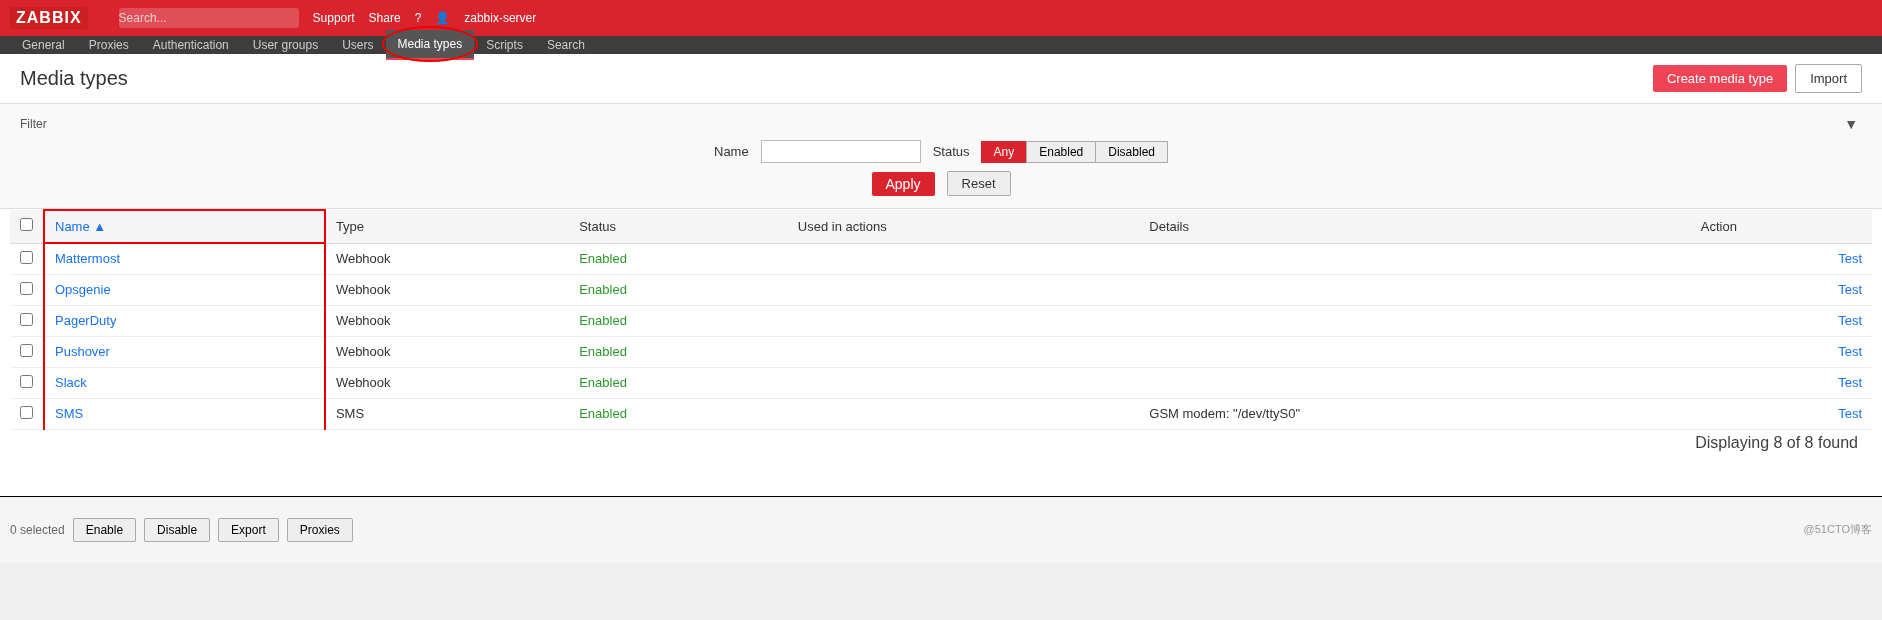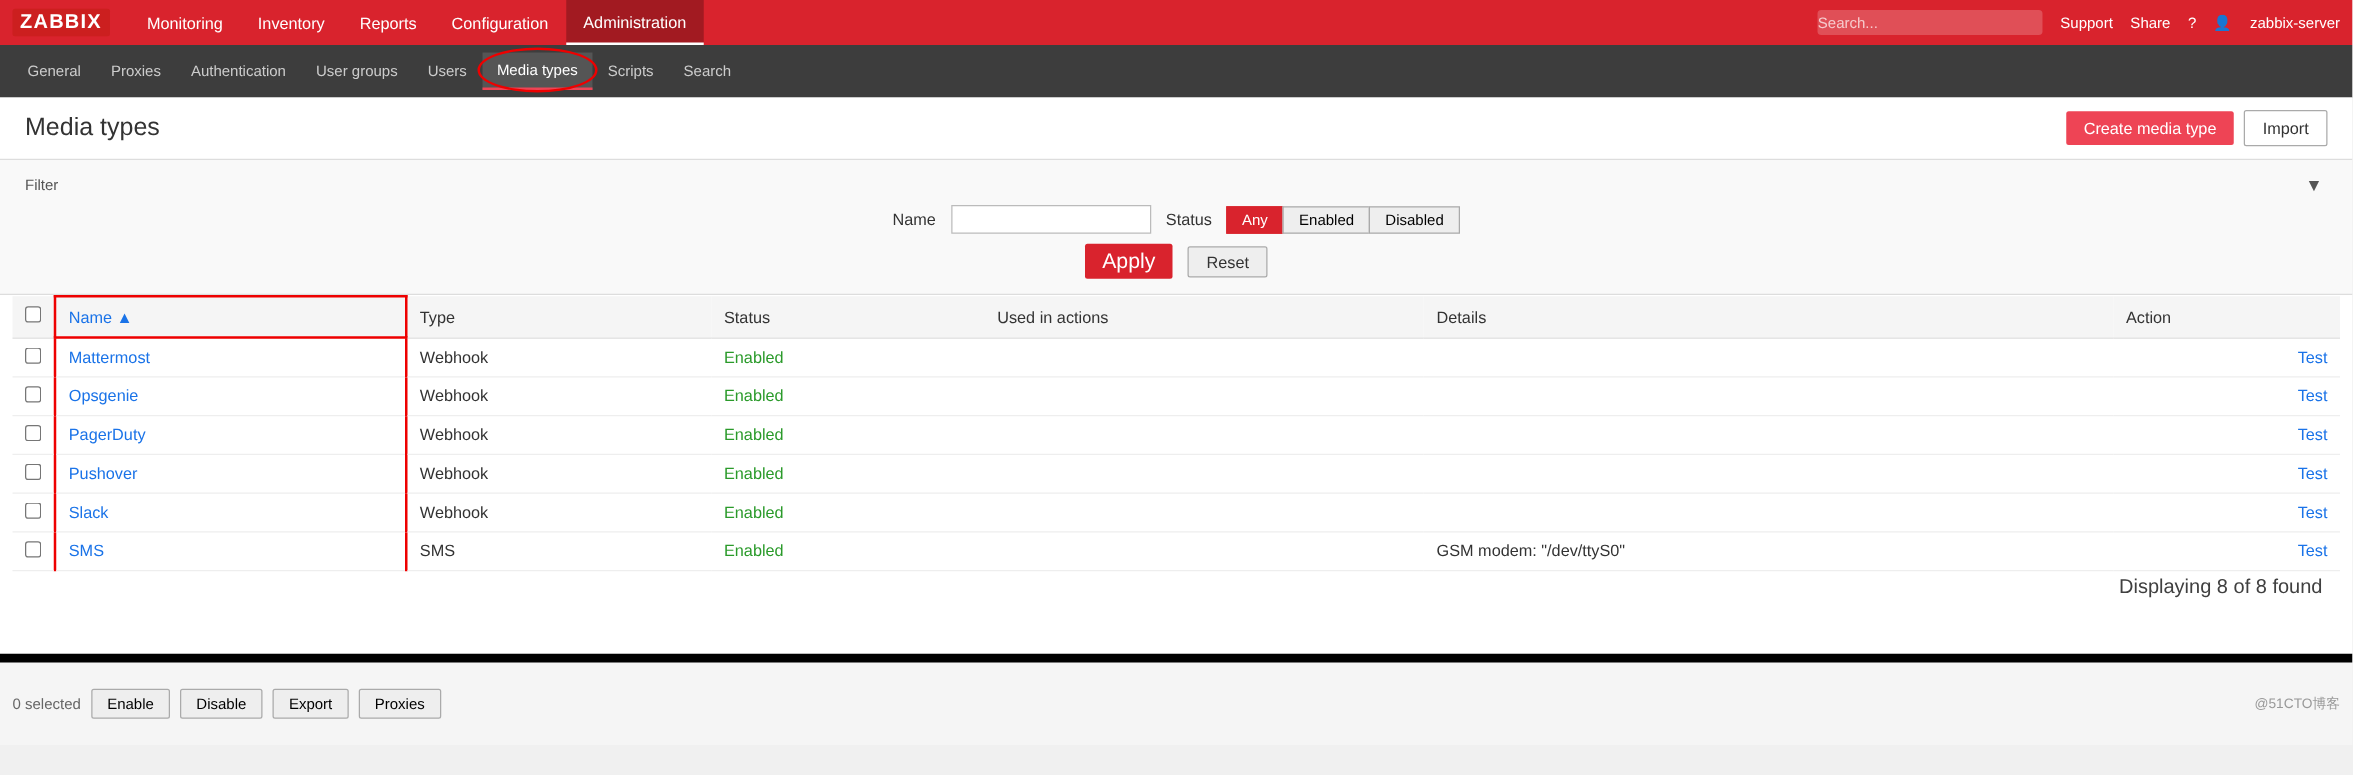--- a/index.html
+++ b/index.html
@@ -54,21 +54,21 @@
       font-size: 12px;
       margin-left: 15px;
     }
     .search-box-top::placeholder { color: rgba(255,255,255,0.7); }
 
     
     #sub-nav {
       background: #3d3d3d;
       display: flex;
       align-items: center;
-      height: 42px;
+      height: 18px;
       padding: 0 10px;
     }
     .sub-nav-item {
       color: #ccc;
       padding: 0 12px;
       height: 30px;
       display: flex;
       align-items: center;
       cursor: pointer;
       font-size: 12px;
@@ -160,21 +160,21 @@
       background: #d9232d;
       color: #fff;
       border-color: #d9232d;
     }
     .btn-apply {
       background: #d9232d;
       color: #fff;
       border: none;
       padding: 4px 14px;
       cursor: pointer;
-      font-size: 17px;
+      font-size: 14px;
       border-radius: 2px;
     }
     .btn-reset {
       background: #eee;
       color: #333;
       border: 1px solid #aaa;
       padding: 4px 14px;
       cursor: pointer;
       font-size: 13px;
       border-radius: 2px;
@@ -227,21 +227,21 @@
     }
     .td-checkbox { width: 30px; }
     input[type="checkbox"] { cursor: pointer; }
     .link-blue { color: #1a73e8; text-decoration: none; cursor: pointer; }
     .status-enabled { color: #2a9a2a; }
     .action-test { color: #1a73e8; text-decoration: none; cursor: pointer; }
 
     
     #bottom-bar {
       background: #f5f5f5;
-      border-top: 7px solid #000000;
+      border-top: 1px solid #000000;
       padding: 21px 10px;
       display: flex;
       align-items: center;
       gap: 8px;
     }
     .bottom-count {
       color: #666;
       font-size: 12px;
     }
     .btn-bottom {
@@ -289,27 +289,20 @@
       margin-right: 16px;
     }
 
     .filter-funnel { font-size: 14px; }
   </style>
 </head>
 <body>
 
 <div id="top-nav">
   <div class="zabbix-logo">ZABBIX</div>
-  <div class="top-nav-items">
-    <a class="top-nav-item">Monitoring</a>
-    <a class="top-nav-item">Inventory</a>
-    <a class="top-nav-item">Reports</a>
-    <a class="top-nav-item">Configuration</a>
-    <a class="top-nav-item active">Administration</a>
-  </div>
   <div class="top-nav-right">
     <input class="search-box-top" type="text" placeholder="Search..." style="">
     <span>Support</span>
     <span>Share</span>
     <span>?</span>
     <span>👤</span>
     <span>zabbix-server</span>
   </div>
 </div>
 

